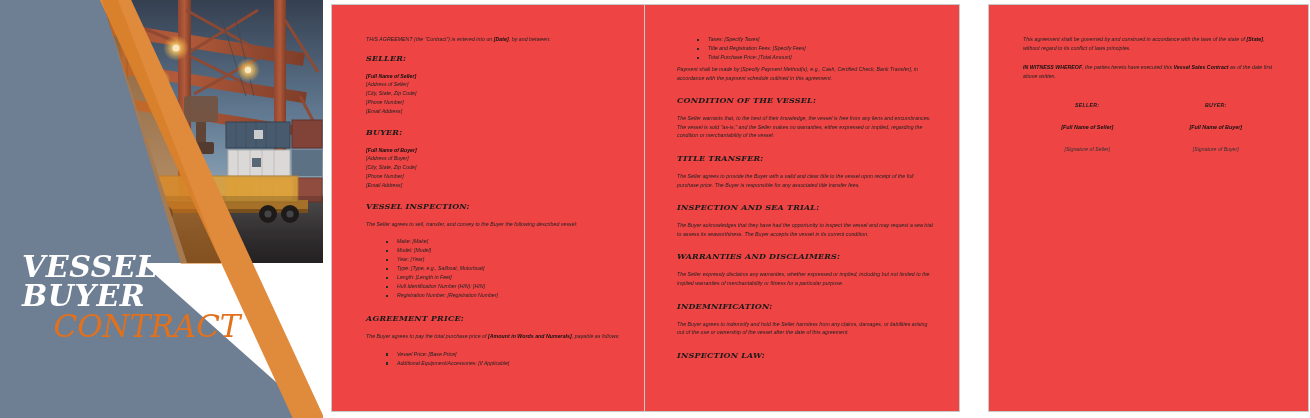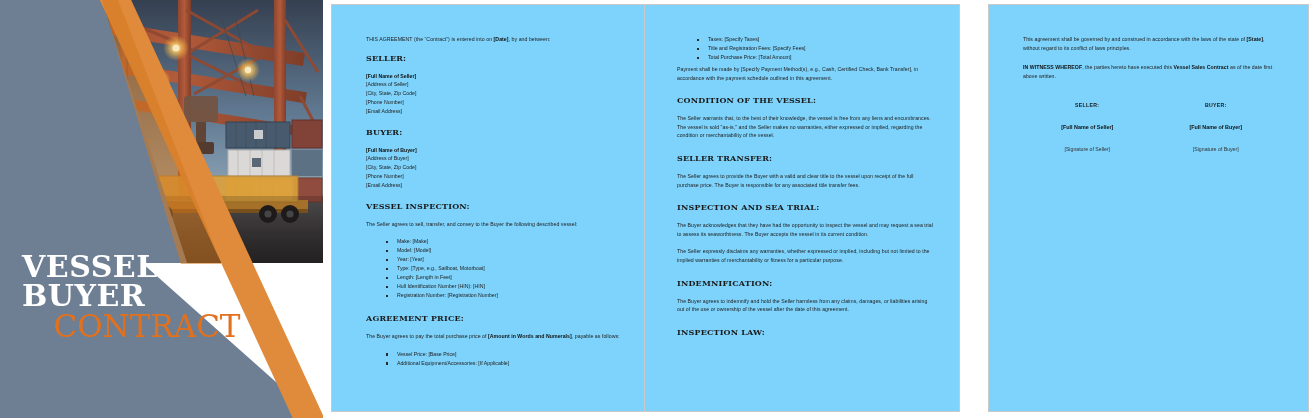--- a/index.html
+++ b/index.html
@@ -20,24 +20,25 @@
     width: 1310px;
     height: 418px;
     background: #ffffff;
   }
 
   
   .page {
     position: absolute;
     top: 4px;
     height: 408px;
-    background: #7dd3fc;
+    background: #ef4444;
     border: 1px solid #c9c9c9;
     box-sizing: border-box;
     overflow: hidden;
+    font-style: italic;
   }
   .page-cover { left: 0px;    width: 323px; border: none; top: 0; height: 418px; padding-left: 12px; }
   .page-2     { left: 331px;  width: 321px; }
   .page-3     { left: 644px;  width: 316px; }
   .page-4     { left: 988px;  width: 321px; }
 
   
   .cover-canvas {
     position: absolute;
     inset: 0;
@@ -426,26 +427,27 @@
       <ul class="bullets" style="margin-bottom:3px;">
         <li>Taxes: [Specify Taxes]</li>
         <li>Title and Registration Fees: [Specify Fees]</li>
         <li>Total Purchase Price: [Total Amount]</li>
       </ul>
       <p class="para">Payment shall be made by [Specify Payment Method(s), e.g., Cash, Certified Check, Bank Transfer], in accordance with the payment schedule outlined in this agreement.</p>
 
       <h2 class="sec-head gap">CONDITION OF THE VESSEL:</h2>
       <p class="para">The Seller warrants that, to the best of their knowledge, the vessel is free from any liens and encumbrances. The vessel is sold "as-is," and the Seller makes no warranties, either expressed or implied, regarding the condition or merchantability of the vessel.</p>
 
-      <h2 class="sec-head gap">SELLER TRANSFER:</h2>
+      <h2 class="sec-head gap">TITLE TRANSFER:</h2>
       <p class="para">The Seller agrees to provide the Buyer with a valid and clear title to the vessel upon receipt of the full purchase price. The Buyer is responsible for any associated title transfer fees.</p>
 
       <h2 class="sec-head gap">INSPECTION AND SEA TRIAL:</h2>
       <p class="para">The Buyer acknowledges that they have had the opportunity to inspect the vessel and may request a sea trial to assess its seaworthiness. The Buyer accepts the vessel in its current condition.</p>
 
+      <h2 class="sec-head gap">WARRANTIES AND DISCLAIMERS:</h2>
       <p class="para">The Seller expressly disclaims any warranties, whether expressed or implied, including but not limited to the implied warranties of merchantability or fitness for a particular purpose.</p>
 
       <h2 class="sec-head gap">INDEMNIFICATION:</h2>
       <p class="para">The Buyer agrees to indemnify and hold the Seller harmless from any claims, damages, or liabilities arising out of the use or ownership of the vessel after the date of this agreement.</p>
 
       <h2 class="sec-head gap">INSPECTION LAW:</h2>
 
     </div>
   </div>
 

